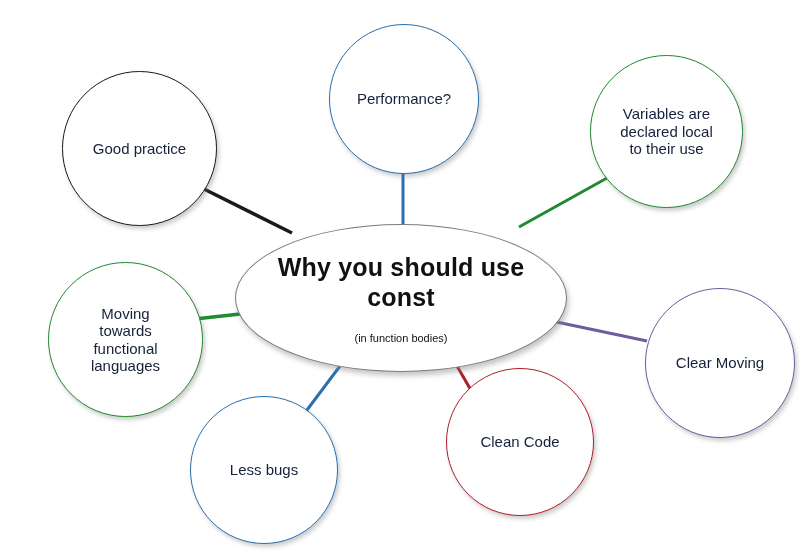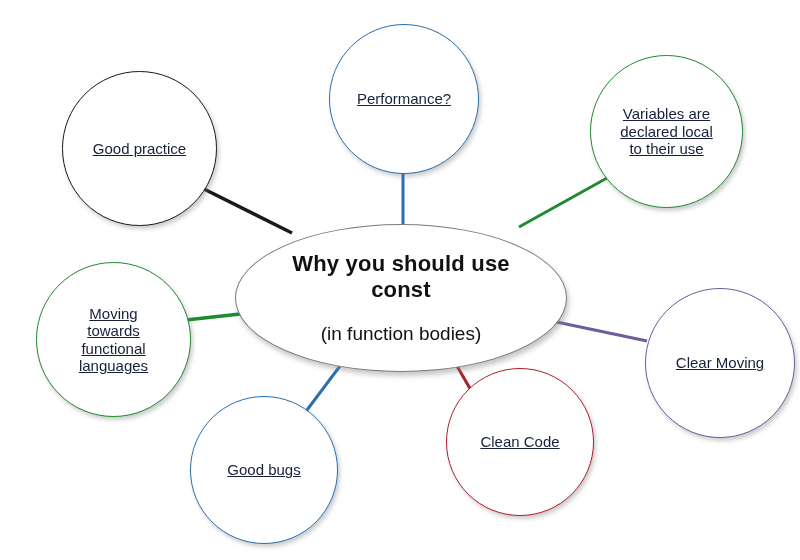--- a/index.html
+++ b/index.html
@@ -42,37 +42,36 @@
     font-size: 15px;
     box-shadow: 2px 3px 4px rgba(120,120,120,0.38);
   }
   .node.ellipse {
     border-radius: 50%;
     border: 1.3px solid #7a7a7a;
     box-shadow: 2px 4px 5px rgba(130,130,130,0.45);
     flex-direction: column;
   }
   .center-title {
-    font-size: 22px;
+    font-size: 25px;
     font-weight: bold;
     color: #111111;
     letter-spacing: 0.2px;
     line-height: 1.22;
     white-space: pre-line;
   }
   .center-sub {
-    font-size: 19px;
+    font-size: 11px;
     font-weight: normal;
     color: #111111;
     margin-top: 19px;
   }
   .node-label {
     white-space: pre-line;
     display: block;
-    text-decoration: underline;
   }
 </style>
 </head>
 <body>
 
 <div id="canvas" style="background: rgb(255, 255, 255);">
 
   <svg id="edges" viewBox="0 0 800 560">
     <line x1="190" y1="182" x2="292" y2="233" stroke="#1a1a1a" stroke-width="3.4" stroke-linecap="butt"></line>
     <line x1="403" y1="172" x2="403" y2="224" stroke="#2a6fb0" stroke-width="3" stroke-linecap="butt"></line>
@@ -100,22 +99,22 @@
 declared local
 to their use</span>
   </div>
   <div class="node circle" style="left: 645px; top: 288px; width: 150px; height: 150px; border-color: rgb(111, 91, 160);">
     <span class="node-label">Clear Moving</span>
   </div>
   <div class="node circle" style="left: 446px; top: 368px; width: 148px; height: 148px; border-color: rgb(173, 31, 40);">
     <span class="node-label">Clean Code</span>
   </div>
   <div class="node circle" style="left: 190px; top: 396px; width: 148px; height: 148px; border-color: rgb(42, 111, 176);">
-    <span class="node-label">Good bugs</span>
+    <span class="node-label">Less bugs</span>
   </div>
-  <div class="node circle" style="left: 36px; top: 262px; width: 155px; height: 155px; border-color: rgb(31, 138, 47); text-align: center;">
+  <div class="node circle" style="left: 48px; top: 262px; width: 155px; height: 155px; border-color: rgb(31, 138, 47); text-align: center;">
     <span class="node-label">Moving
 towards
 functional
 languages</span>
   </div>
 
 </div>
 
 </body></html>

